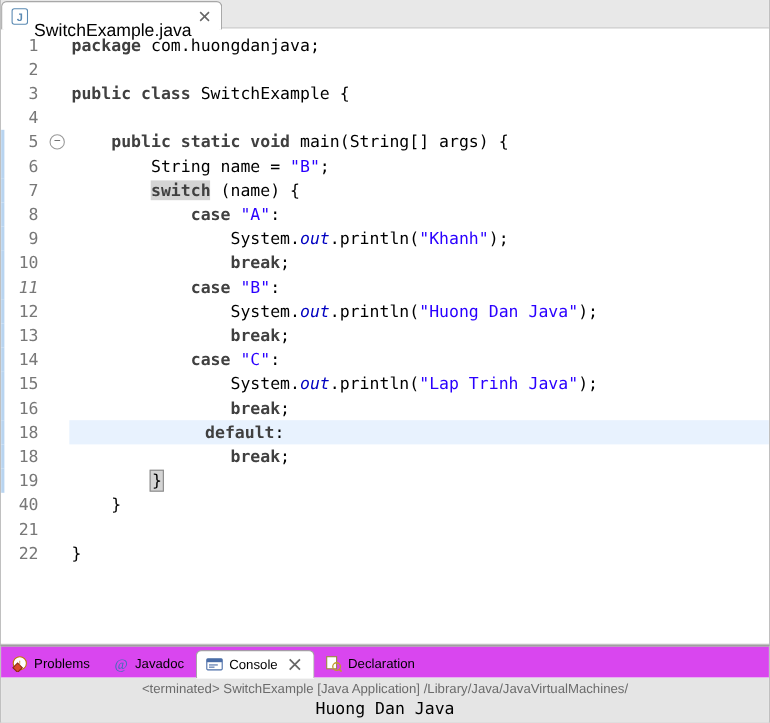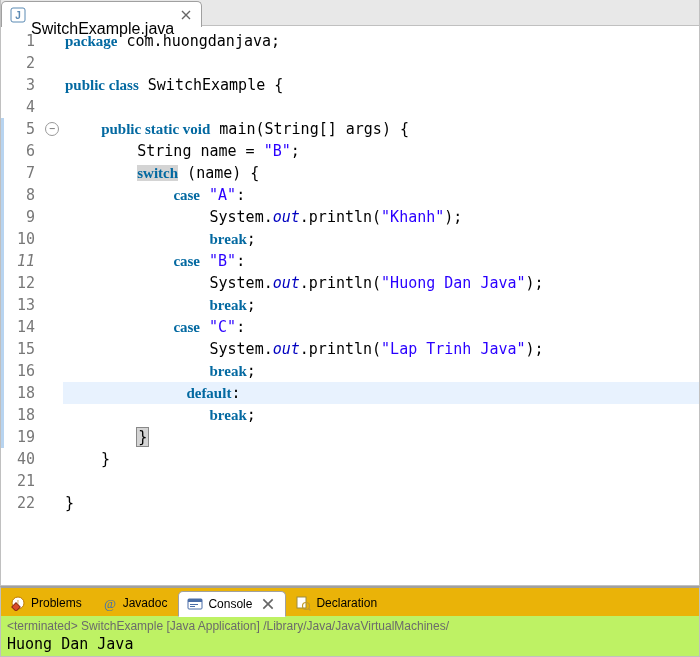--- a/index.html
+++ b/index.html
@@ -13,31 +13,31 @@
 .close-x { width:14px; height:14px; display:flex; align-items:center; justify-content:center; }
 .close-x svg { width:12px; height:12px; }
 .code-pane { flex:1; display:flex; background:#fff; font-family:Menlo,Consolas,monospace; font-size:15px; line-height:22px; overflow:hidden; }
 .line-nums { width:44px; text-align:right; color:#787878; padding-right:10px; padding-top:4px; background:#fff; user-select:none; }
 .line-nums div { height:22px; }
 .fold-col { width:18px; position:relative; padding-top:4px; }
 .fold-col .fold { position:absolute; width:14px; height:14px; left:0; border-radius:50%; background:#fff; border:1px solid #999; display:flex; align-items:center; justify-content:center; font-size:10px; color:#666; }
 .code { flex:1; padding-top:4px; white-space:pre; color:#000; }
 .code .row { height:22px; padding-left:2px; }
 .code .row.hl { background:#e8f2fe;padding-left:15px; }
-.kw { color:#0369a1; font-weight:bold;font-family:Liberation Serif, serif; }
+.kw { color:#404040; font-weight:bold; }
 .str { color:#2a00ff; }
 .field { color:#0000c0; font-style:italic; }
 .sw-hl { background:#d4d4d4; }
 .cur-brace { background:#d4d4d4; border:1px solid #888; padding:0 1px; margin:-1px; }
 .bottom-panel { border:1px solid #c0c0c0; border-top:2px solid #a0a0a0; display:flex; flex-direction:column; }
-.btab-bar { display:flex; height:28px; background:#eab308; align-items:flex-end; }
+.btab-bar { display:flex; height:28px; background:#d946ef; align-items:flex-end; }
 .btab { display:flex; align-items:center; gap:5px; padding:3px 10px 3px 8px; font-size:12px; border:1px solid transparent; border-top-left-radius:5px; border-top-right-radius:5px; height:26px; cursor:pointer; }
 .btab.active { background:#fff; border:1px solid #a0a0a0; border-bottom:1px solid #fff; position:relative; top:1px; }
 .btab svg,.btab .icn { width:16px; height:16px; }
-.console-body { background:#bef264; padding:3px 6px; font-size:12px; }
+.console-body { background:#e5e5e5; padding:3px 6px; font-size:12px;text-align:center; }
 .console-status { color:#6b6b6b; font-size:12px; white-space:nowrap; overflow:hidden; }
 .console-out { font-family:Menlo,Consolas,monospace; font-size:15px; color:#000; padding-top:2px; }
 </style>
 </head>
 <body>
 
 <div class="editor-area">
   <div class="tab-bar">
     <div class="tab active">
       <span class="jfile-icon">

